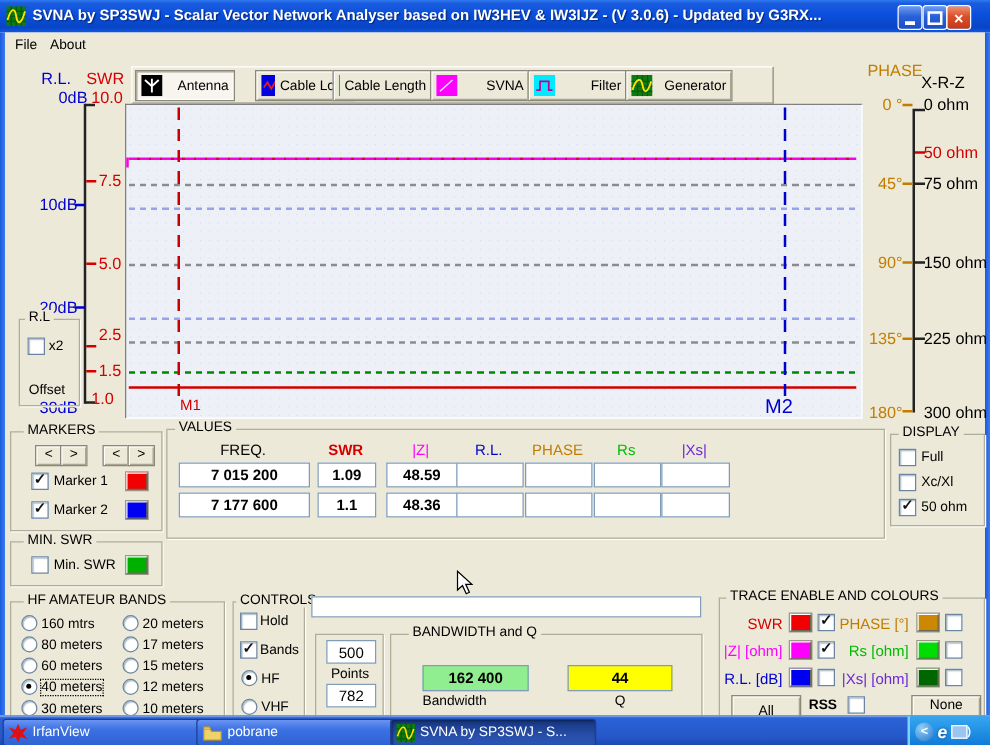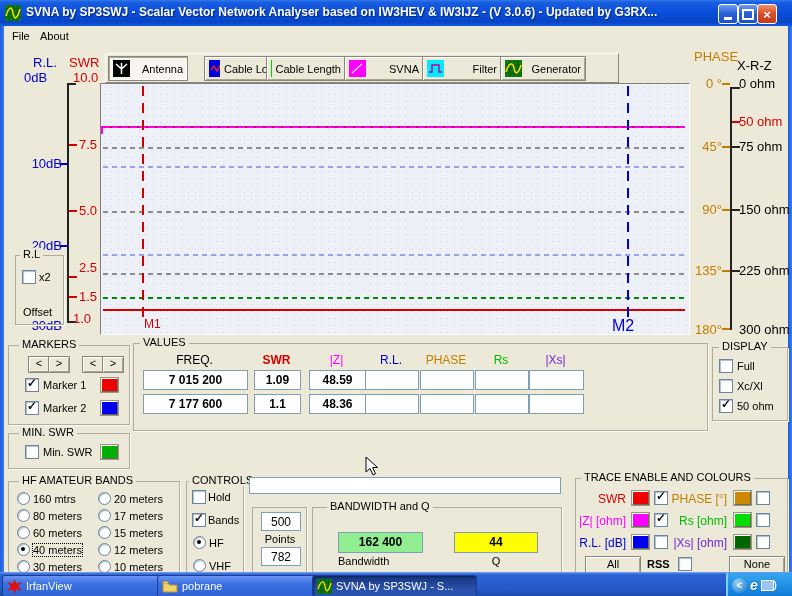--- a/index.html
+++ b/index.html
@@ -141,21 +141,21 @@
         </svg>
       <span class="lab">Generator</span>
     </div>
   </div>
 
   <span class="ticklab blue" style="left:33px;top:55px">R.L.</span>
   <span class="ticklab red" style="left:69px;top:55px">SWR</span>
   <div class="axline" style="left:67px;top:83px;width:2px;height:240px"></div>
   <div class="tick" style="left:68px;top:83px;background:#222"></div>
   <div class="tick" style="left:68px;top:321px;background:#222"></div>
-  <span class="ticklab blue" style="left:24px;top:70px;width:38px;">0dB</span>
+  <span class="ticklab blue" style="left:32px;top:70px;width:38px;text-align:right">0dB</span>
   <span class="ticklab blue" style="left:18px;top:156px;width:44px;text-align:right">10dB</span>
   <span class="ticklab blue" style="left:18px;top:238px;width:44px;text-align:right">20dB</span>
   <span class="ticklab blue" style="left:18px;top:318px;width:44px;text-align:right">30dB</span>
   <div class="tick" style="left:60px;top:163px;background:#0000cc"></div>
   <div class="tick" style="left:60px;top:245px;background:#0000cc"></div>
   <span class="ticklab red" style="left:73px;top:70px">10.0</span>
   <span class="ticklab red" style="left:79px;top:137px">7.5</span>
   <span class="ticklab red" style="left:79px;top:203px">5.0</span>
   <span class="ticklab red" style="left:79px;top:260px">2.5</span>
   <span class="ticklab red" style="left:79px;top:289px">1.5</span>
@@ -340,21 +340,21 @@
     <span class="sw c-lime" style="left:158px;top:34px"></span>
     <span class="cb" style="left:180px;top:34px"></span>
 
     <span class="abs blue" style="left:0;top:57px;width:50px;text-align:right;font-size:12px">R.L. [dB]</span>
     <span class="sw c-blue" style="left:56px;top:56px"></span>
     <span class="cb" style="left:78px;top:56px"></span>
     <span class="abs dkgreen" style="left:90px;top:57px;width:61px;text-align:right;font-size:12px">|Xs| [ohm]</span>
     <span class="sw c-dkgreen" style="left:158px;top:56px"></span>
     <span class="cb" style="left:180px;top:56px"></span>
 
-    <span class="btn" style="left:9px;top:77px;width:54px;height:17px;padding-top:1px">All</span>
+    <span class="btn" style="left:9px;top:77px;width:54px;height:17px;padding-top:6px">All</span>
     <span class="abs" style="left:71px;top:79px;font-weight:bold">RSS</span>
     <span class="cb" style="left:102px;top:78px"></span>
     <span class="btn" style="left:153px;top:77px;width:54px;height:17px;padding-top:1px">None</span>
   </div>
 
   <svg class="abs" style="left:365px;top:456px" width="14" height="20">
     <path d="M1 1 L1 16 L5 12.5 L8 19 L10.5 17.8 L7.6 11.5 L12.5 11.5 Z" fill="#fff" stroke="#000" stroke-width="1"></path>
   </svg>
 
   <div class="abs taskbar">

